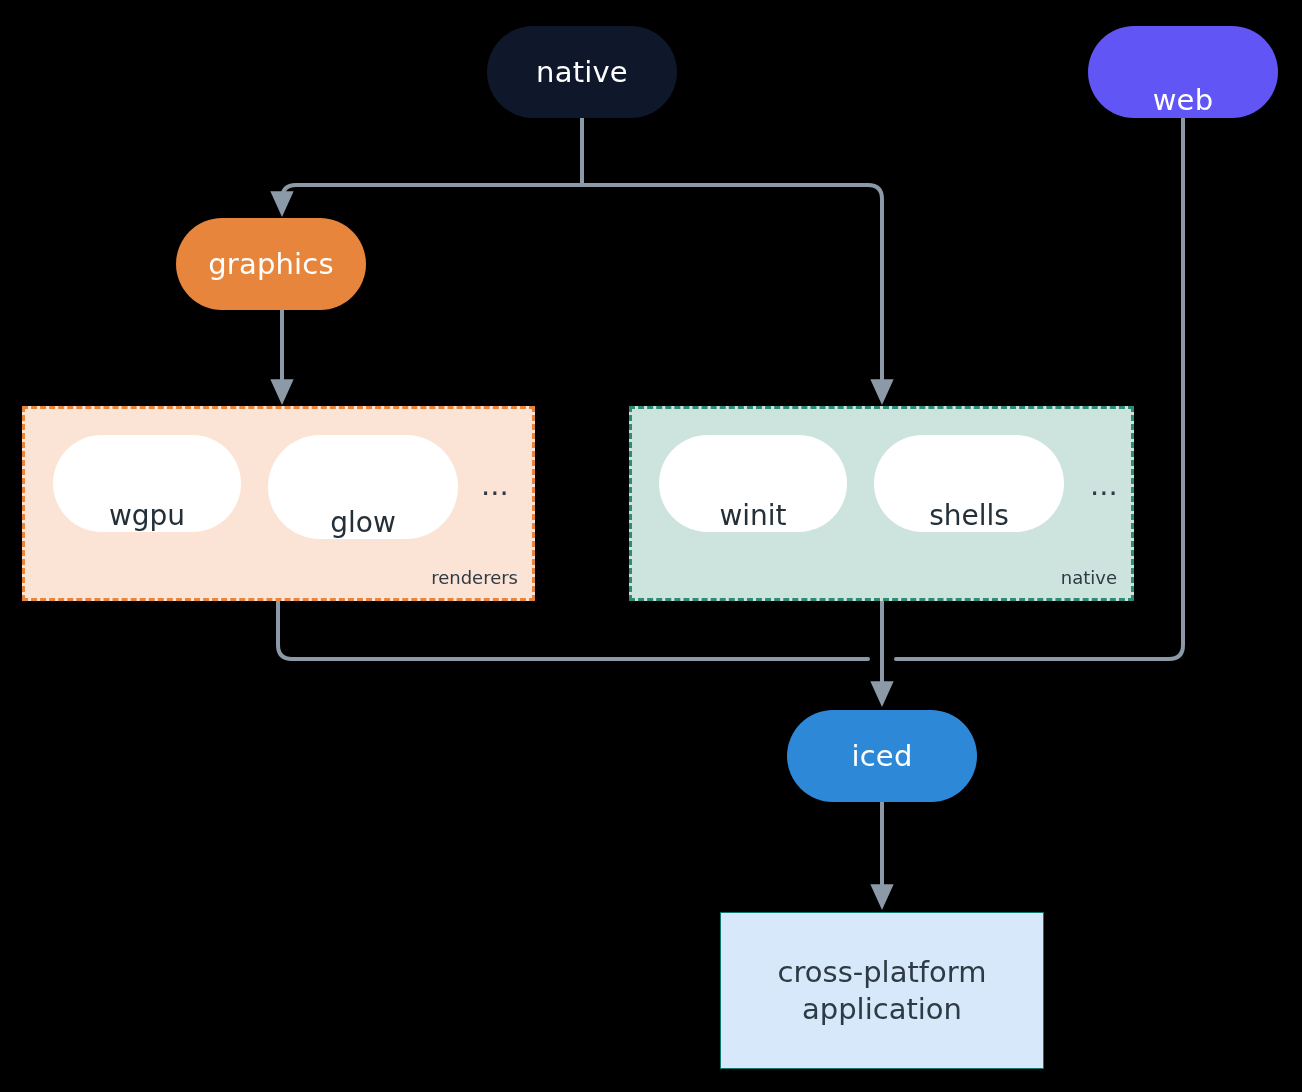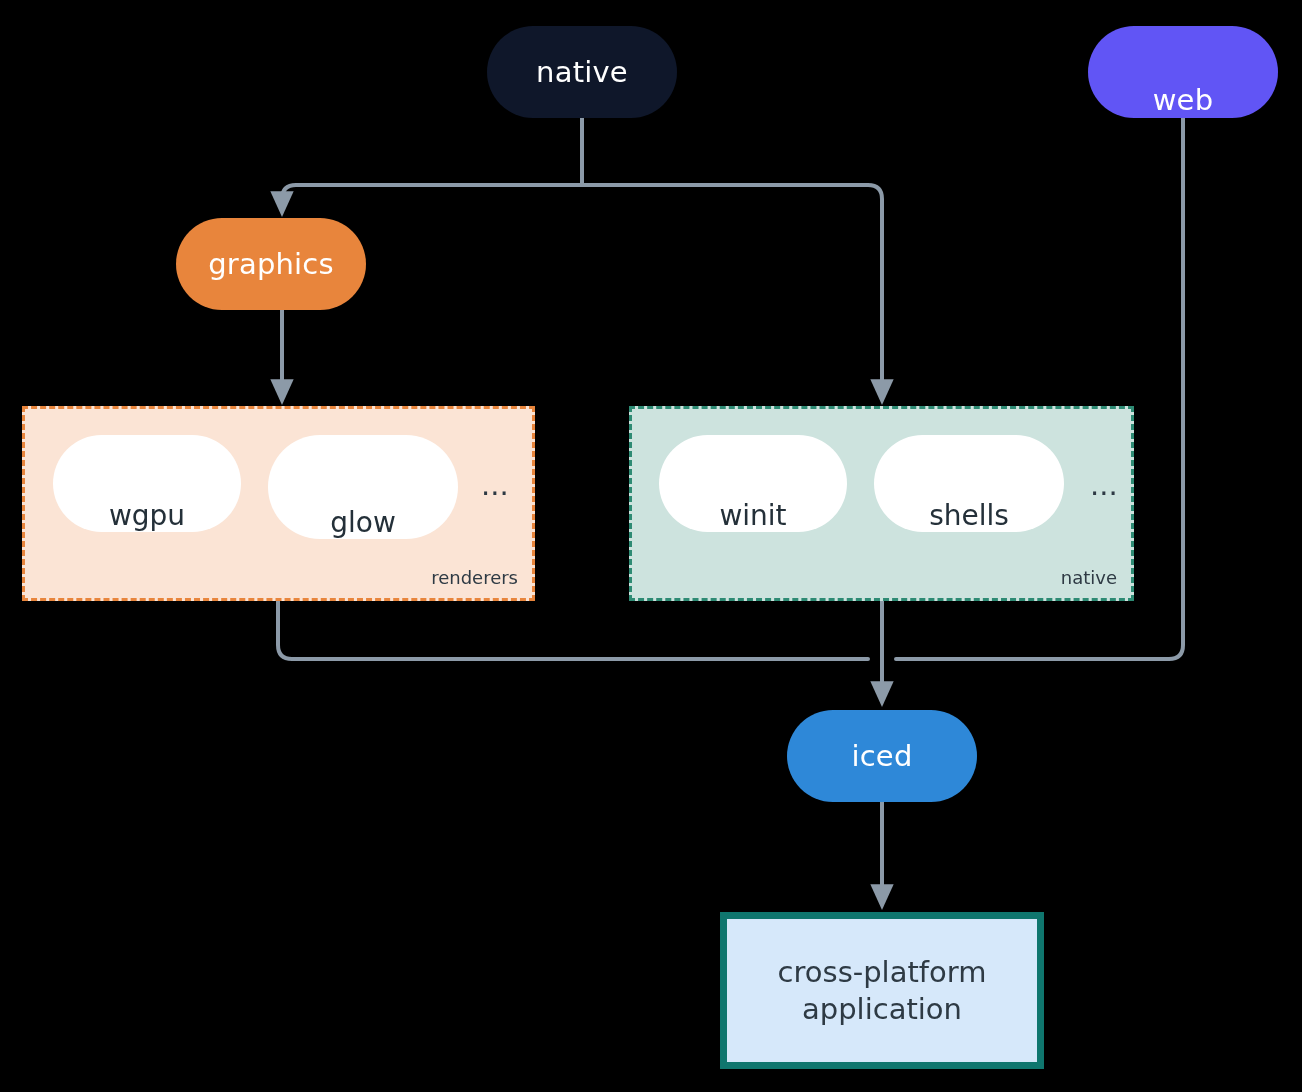--- a/index.html
+++ b/index.html
@@ -142,21 +142,21 @@
   #leaf-glutin { left: 242px; top: 26px; width: 190px; height: 97px; }
   #ellipsis-shells { left: 458px; top: 62px; }
 
   
   #node-application {
     left: 720px;
     top: 912px;
     width: 324px;
     height: 157px;
     background: #D6E8FA;
-    border: 7px solid #0f766e;
+    border: 1px solid #0f766e;
     flex-direction: column;
   }
   .app-line {
     font-size: 29px;
     color: #2E3A44;
     white-space: nowrap;
   }
 </style>
 </head>
 <body>

